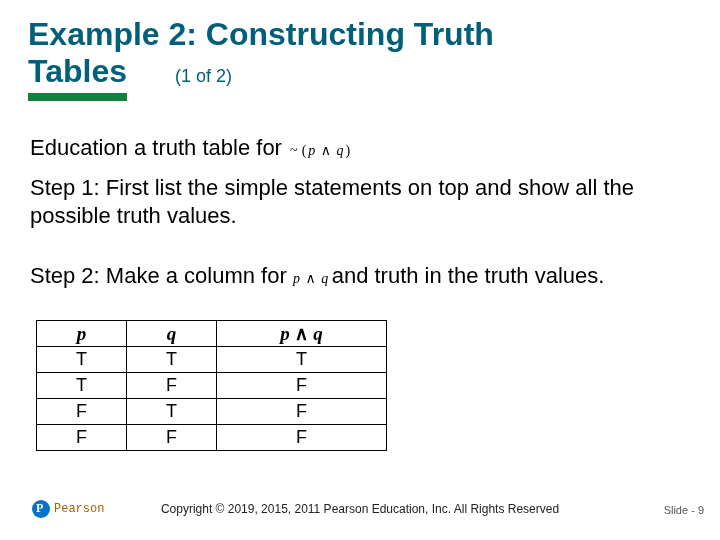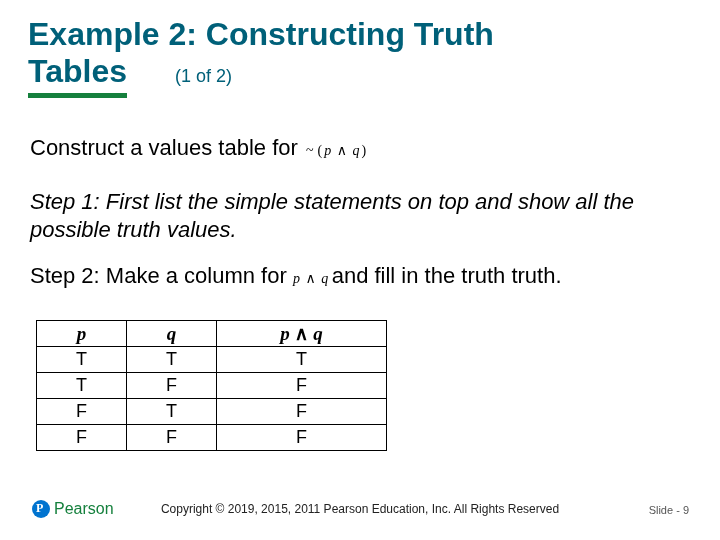--- a/index.html
+++ b/index.html
@@ -1,69 +1,69 @@
 <!DOCTYPE html>
 <html><head>
 <meta charset="utf-8">
 <style>
   * { margin: 0; padding: 0; box-sizing: border-box; }
   html, body { width: 720px; height: 540px; background: #fff; font-family: Arial, Helvetica, sans-serif; color: #000; }
   .slide { position: relative; width: 720px; height: 540px; }
   .title-wrap { position: absolute; left: 28px; top: 16px; width: 664px; }
   .title { font-size: 32px; font-weight: bold; color: #006079; line-height: 1.15; }
   .title-sub { color: #006079; font-size: 18px; font-weight: normal; padding-left: 6px; margin-left: 33px; }
-  .title-underline { font-weight: bold; border-bottom: 5px solid #15803d; padding-bottom: 4px; display: inline; margin-top: 44px; }
+  .title-underline { font-weight: bold; border-bottom: 8px solid #15803d; padding-bottom: 4px; display: inline; margin-top: 44px; }
   .body-text { position: absolute; left: 30px; width: 660px; font-size: 22px; line-height: 1.25; color: #000; }
   .line1 { top: 134px; }
-  .line2 { top: 188px; width: 660px; font-style: italic; }
+  .line2 { top: 174px; width: 660px; }
   .line3 { top: 262px; width: 690px; }
   .math { font-family: "Times New Roman", serif; font-style: italic; font-size: 14px; }
   .math .op { font-style: normal; padding: 0 2px; }
   .truth-table { position: absolute; left: 36px; top: 320px; border-collapse: collapse; }
   .truth-table th, .truth-table td { border: 1px solid #000; text-align: center; vertical-align: middle; font-size: 18px; height: 26px; }
   .truth-table th { font-family: "Times New Roman", serif; font-style: italic; font-weight: bold; font-size: 19px; }
   .truth-table td { font-family: Arial, sans-serif; }
   .col-p, .col-q { width: 90px; }
   .col-pq { width: 170px; }
   .footer { position: absolute; bottom: 22px; left: 0; width: 720px; }
   .logo { position: absolute; left: 32px; bottom: 0; display: flex; align-items: center; gap: 4px; }
   .logo-circle { width: 18px; height: 18px; border-radius: 50%; background: #0073CF; position: relative; }
   .logo-p { position: absolute; left: 4px; top: 1px; color: #fff; font-size: 12px; font-weight: bold; font-family: Georgia, serif; }
-  .logo-text { font-size: 16px; color: #15803d; font-family: Liberation Sans, sans-serif; }
+  .logo-text { font-size: 12px; color: #a16207; font-family: Liberation Mono, monospace; }
   .copyright { position: absolute; left: 0; width: 720px; text-align: center; font-size: 12px; color: #222; bottom: 2px; }
-  .slide-num { position: absolute; right: 31px; bottom: 2px; font-size: 11px; color: #555; }
+  .slide-num { position: absolute; right: 16px; bottom: 2px; font-size: 11px; color: #555; }
   .wedge { font-style: normal; }
 </style>
 </head>
 <body>
 <div class="slide">
 
   <div class="title-wrap">
     <div class="title">
       <span>Example 2: Constructing Truth</span><br>
       <span class="title-underline">Tables</span>
       <span class="title-sub">(1 of 2)</span>
     </div>
   </div>
 
   <div class="body-text line1">
-    <span>Construct a values table for </span>
+    <span>Education a truth table for </span>
     <span class="math">
       <span class="op">~</span><span class="op">(</span><span>p</span> <span class="op wedge">∧</span> <span>q</span><span class="op">)</span>
     </span>
   </div>
 
   <div class="body-text line2">Step 1: First list the simple statements on top and show all the possible truth values.</div>
 
   <div class="body-text line3">
     <span>Step 2: Make a column for </span>
     <span class="math">
       <span>p</span> <span class="op wedge">∧</span> <span>q</span>
     </span>
-    <span> and fill in the truth truth.</span>
+    <span> and truth in the truth values.</span>
   </div>
 
   <table class="truth-table">
     <tbody>
         <tr>
       <th class="col-p">p</th>
       <th class="col-q">q</th>
       <th class="col-pq">
         <span>p</span> <span class="wedge" style="font-style:normal;">∧</span> <span>q</span>
       </th>

